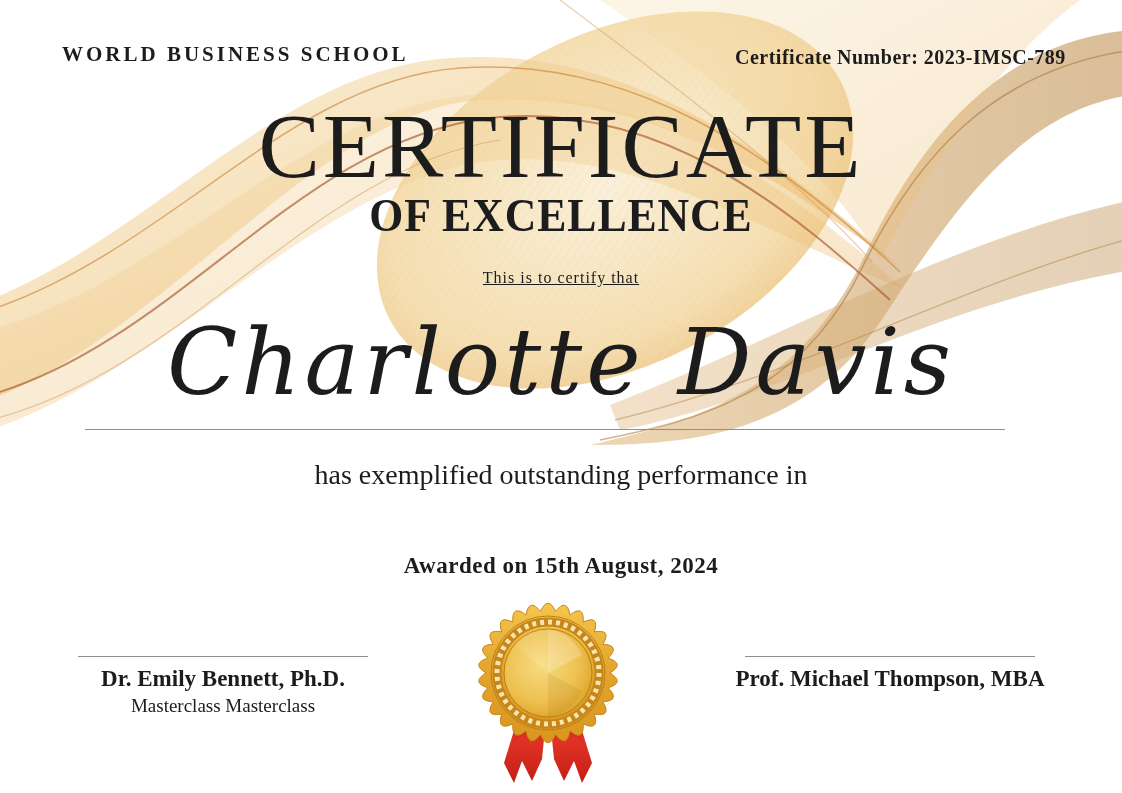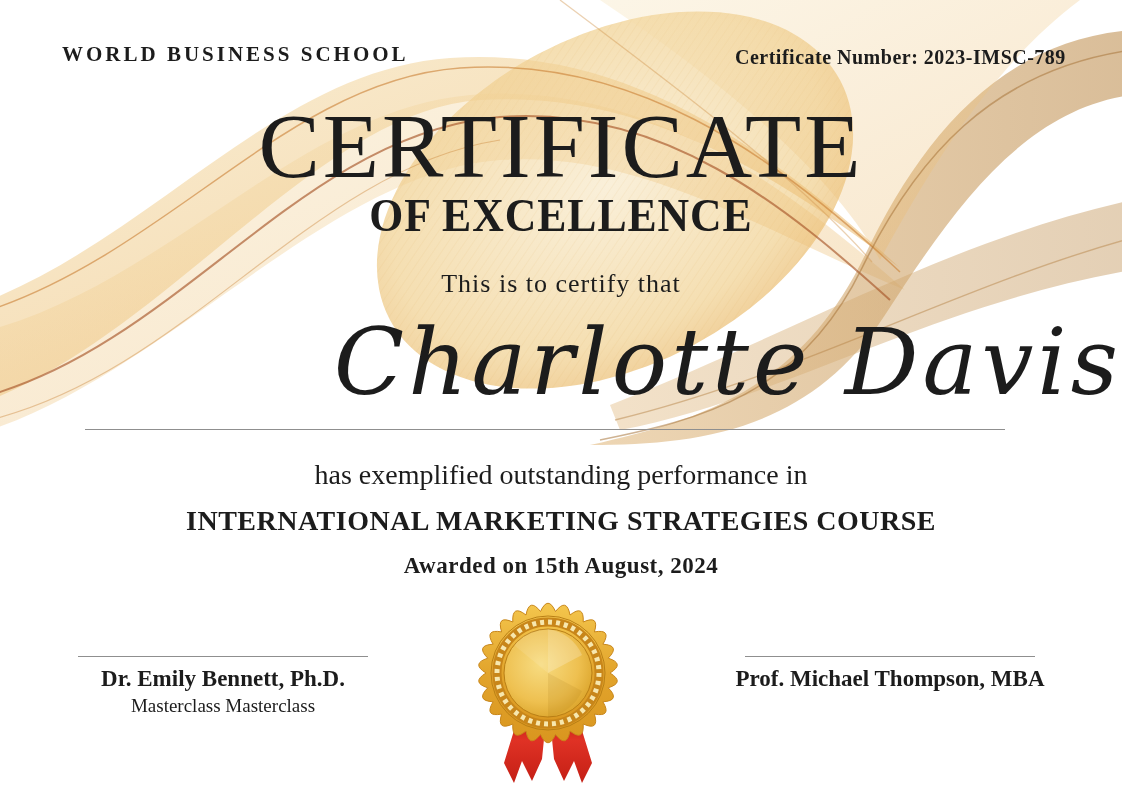--- a/index.html
+++ b/index.html
@@ -36,30 +36,29 @@
     font-weight:normal;
   }
   .subtitle{
     top:193px;
     font-size:46px;line-height:1;
     font-weight:bold;letter-spacing:1px;
     transform:scaleX(0.95);
   }
   .certify{
     top:269px;
-    font-size:26px;letter-spacing:1px;
+    font-size:16px;letter-spacing:1px;text-decoration:underline;
   }
   .recipient{
     top:308px;
     font-family:"DejaVu Serif", serif;
     font-style:italic;
     font-size:92px;line-height:1.2;
     letter-spacing:4px;
     font-weight:normal;
-    text-align:right;
   }
   .name-underline{
     left:85px;top:429px;width:920px;height:1px;
     background:var(--line-gray);
   }
   .performance{
     top:459px;
     font-size:28px;
   }
   .course{
@@ -133,21 +132,20 @@
   <div class="abs cert-number">Certificate Number: 2023-IMSC-789</div>
 
   <div class="abs centered title">CERTIFICATE</div>
   <div class="abs centered subtitle">OF EXCELLENCE</div>
   <div class="abs centered certify">This is to certify that</div>
 
   <div class="abs centered recipient">Charlotte Davis</div>
   <div class="abs name-underline"></div>
 
   <div class="abs centered performance">has exemplified outstanding performance in</div>
-  <div class="abs centered course">INTERNATIONAL MARKETING STRATEGIES COURSE</div>
   <div class="abs centered award-date">Awarded on 15th August, 2024</div>
 
   <svg class="medal" viewBox="0 0 180 200" aria-hidden="true">
     <defs>
       <linearGradient id="mGold" x1="0" y1="0" x2="0" y2="1">
         <stop offset="0" stop-color="#f4c64d"></stop>
           <stop offset="0.5" stop-color="#e2a42c"></stop>
           <stop offset="1" stop-color="#d9961f"></stop>
       </linearGradient>
       <radialGradient id="mDisc" cx="0.42" cy="0.4" r="0.78">

